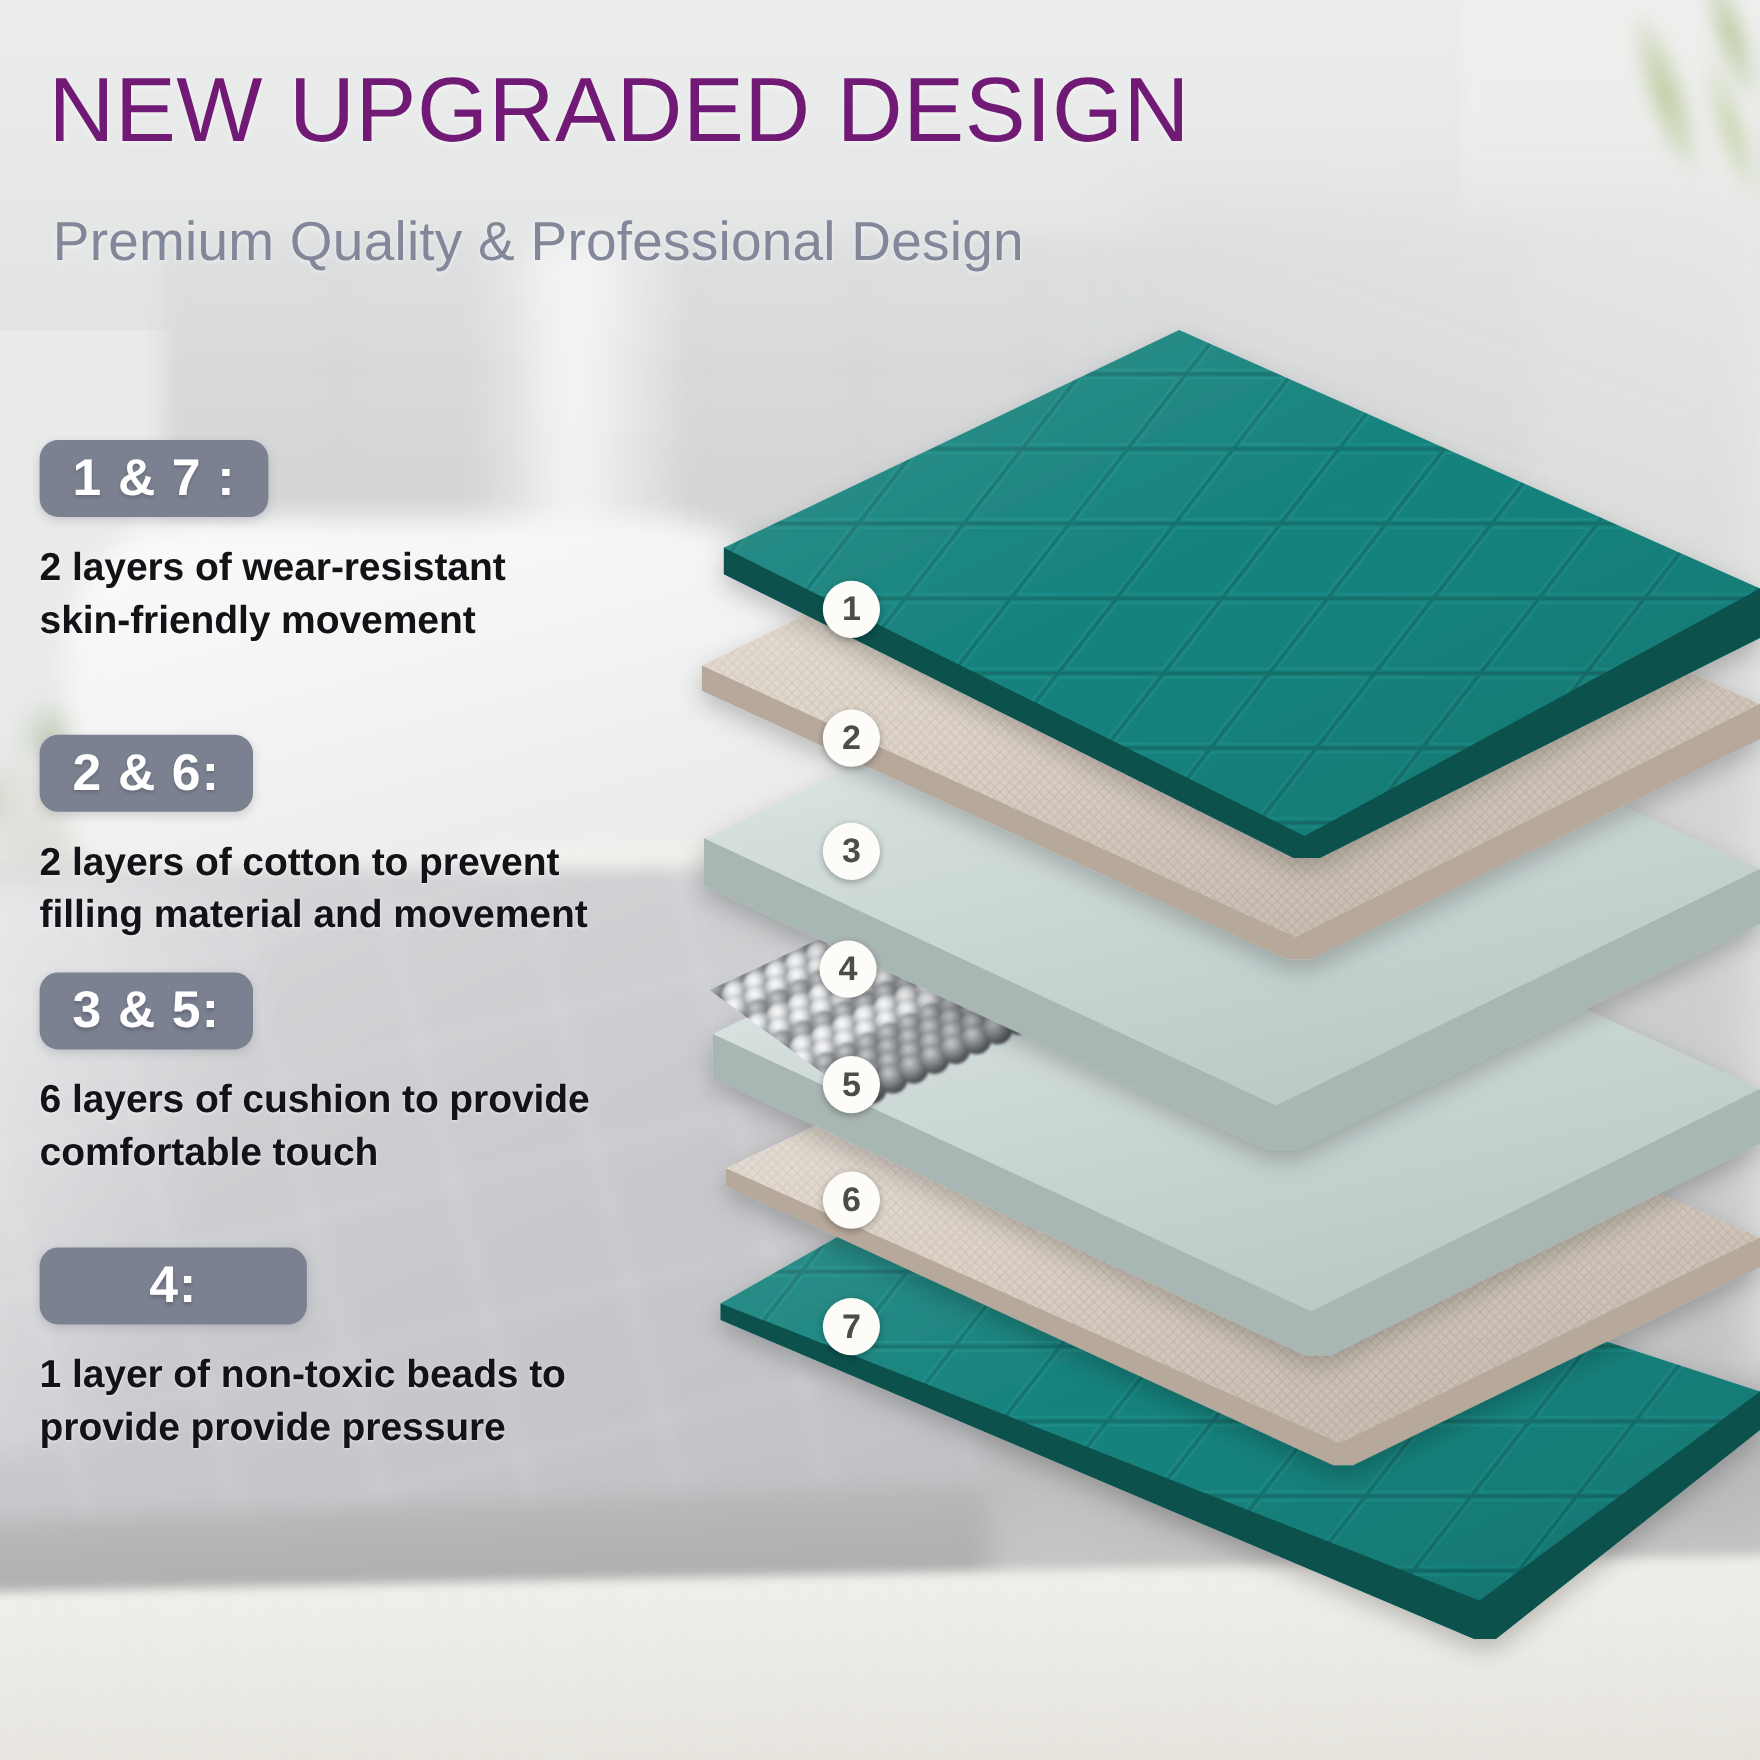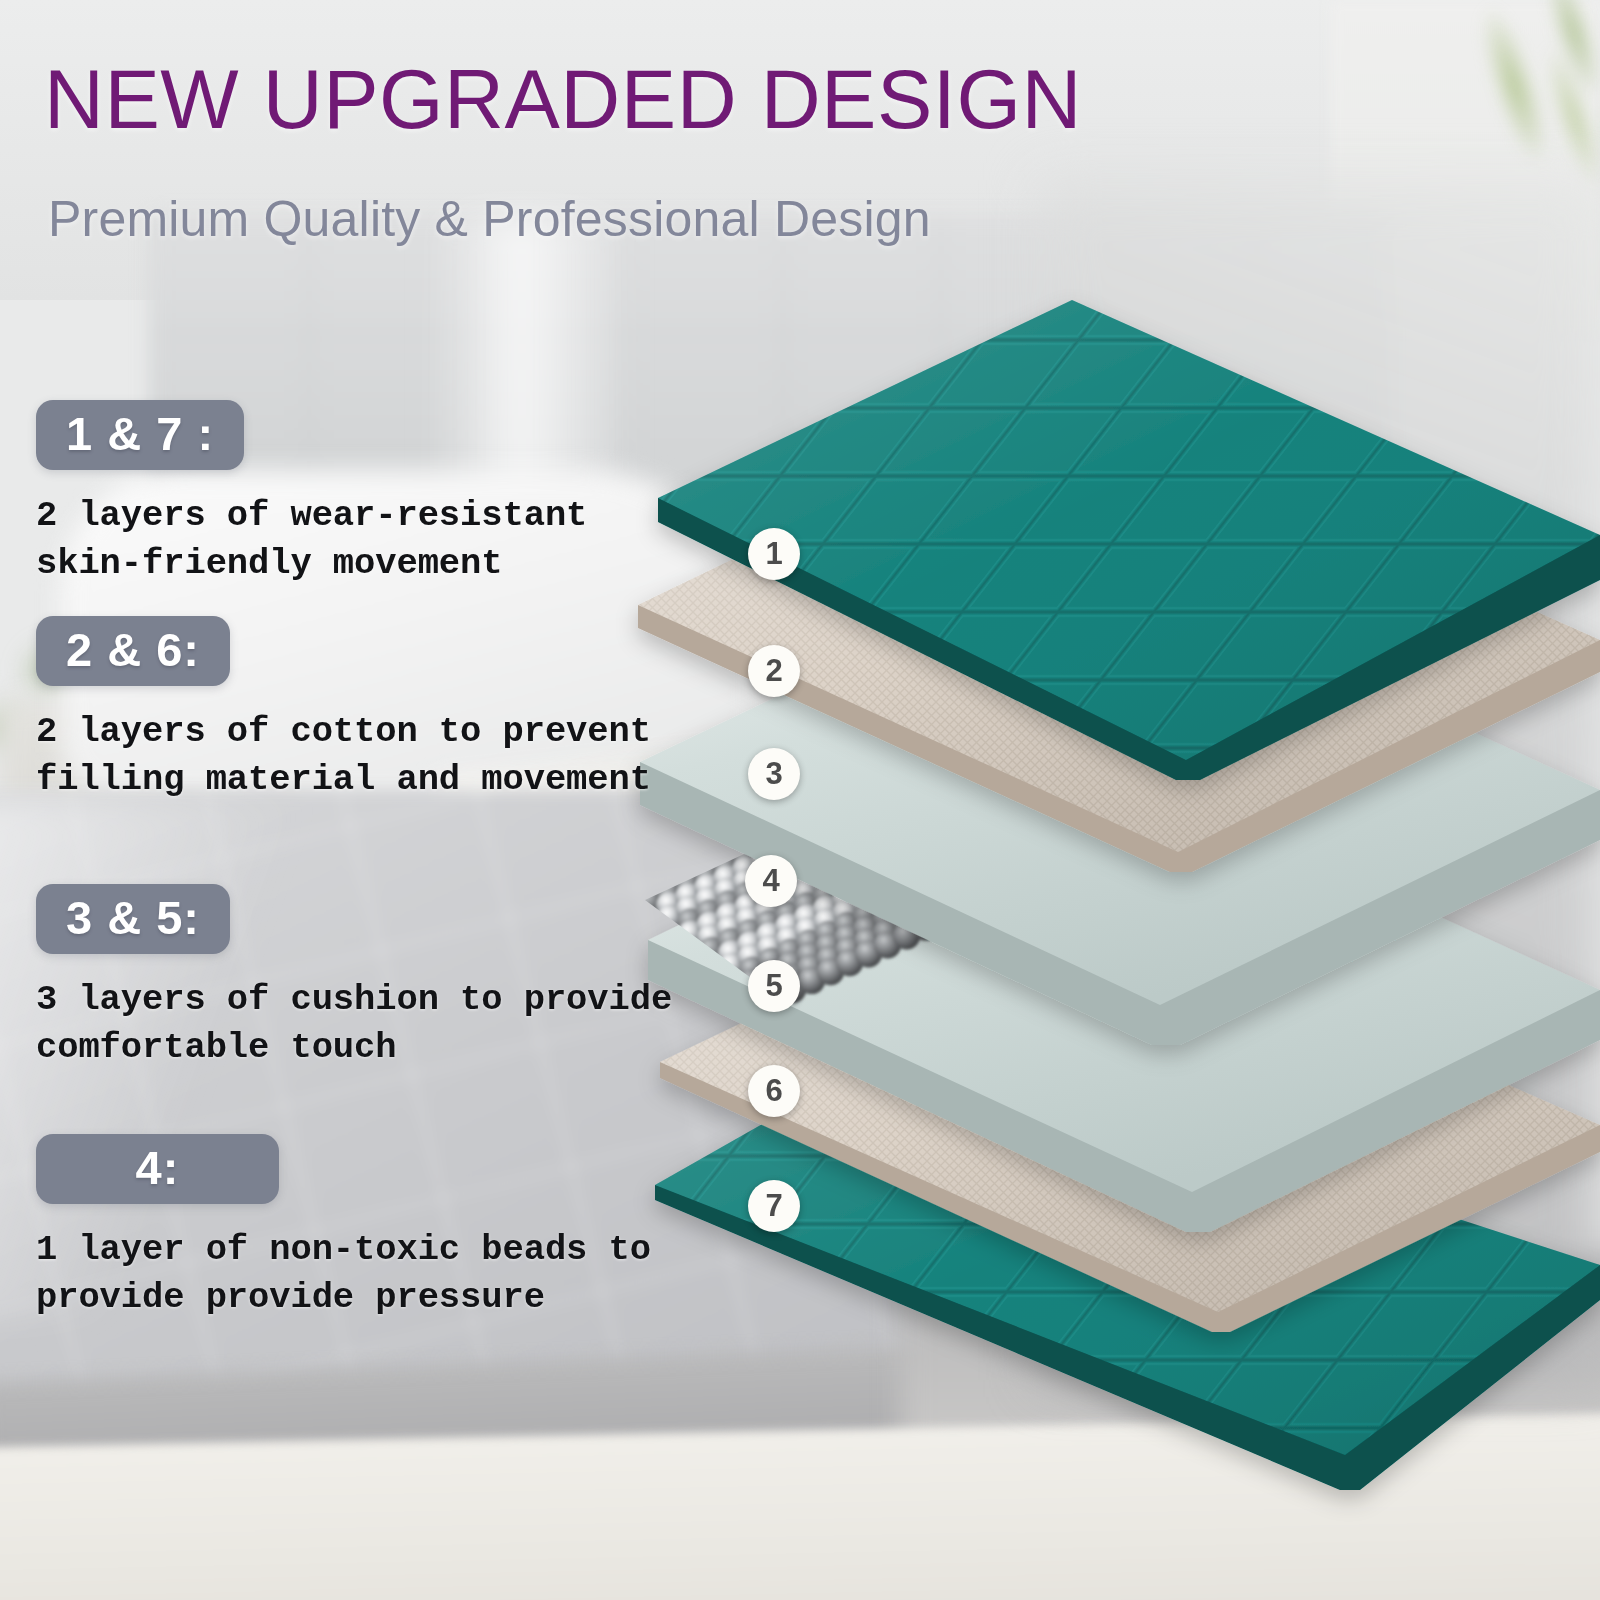--- a/index.html
+++ b/index.html
@@ -126,40 +126,39 @@
   }
   .h-sub {
     position:absolute; left:48px; top:190px;
     font-size:50px; font-weight:400; letter-spacing:.2px;
     color:#83879a; white-space:nowrap;
     text-shadow:0 2px 5px rgba(255,255,255,.5);
   }
 
   .blocks { position:absolute; left:0; top:0; width:640px; }
   .block { position:absolute; left:36px; }
-  .b1 { top:400px; } .b2 { top:616px; } .b3 { top:884px; } .b4 { top:1134px; }
+  .b1 { top:400px; } .b2 { top:668px; } .b3 { top:884px; } .b4 { top:1134px; }
 
   .pill {
     display:inline-flex; justify-content:flex-start;
     background:#7b8190; border-radius:17px;
     padding:9px 30px 12px 30px;
     box-shadow:0 3px 9px rgba(90,95,110,.22);
   }
   .pill.center { justify-content:center; width:243px; }
   .pill span {
     color:#fff; font-size:47px; font-weight:700; line-height:1.05;
     letter-spacing:1px; white-space:nowrap;
     text-shadow:0 2px 3px rgba(60,64,76,.35);
   }
   .desc {
     margin-top:22px; color:#121316;
     font-size:35.5px; font-weight:600; line-height:1.33;
     max-width:560px; letter-spacing:-.1px;
     text-shadow:0 1px 3px rgba(255,255,255,.6);
-    font-family:Liberation Mono, monospace;
   }
   .desc .l { display:block; white-space:nowrap; }
 
   
   #stack { position:absolute; left:0; top:0; width:1600px; height:1600px; }
 
   .num {
     position:absolute; width:52px; height:52px; border-radius:50%;
     background:#fdfcf8;
     box-shadow:0 2px 7px rgba(0,0,0,.30);
@@ -887,21 +886,21 @@
         <span class="l">2 layers of cotton to prevent</span>
         <span class="l">filling material and movement</span>
       </div>
     </div>
 
     <div class="block b3">
       <div class="pill">
         <span>3 &amp; 5:</span>
       </div>
       <div class="desc">
-        <span class="l">3 layers of cushion to provide</span>
+        <span class="l">6 layers of cushion to provide</span>
         <span class="l">comfortable touch</span>
       </div>
     </div>
 
     <div class="block b4">
       <div class="pill center">
         <span>4:</span>
       </div>
       <div class="desc">
         <span class="l">1 layer of non-toxic beads to</span>

